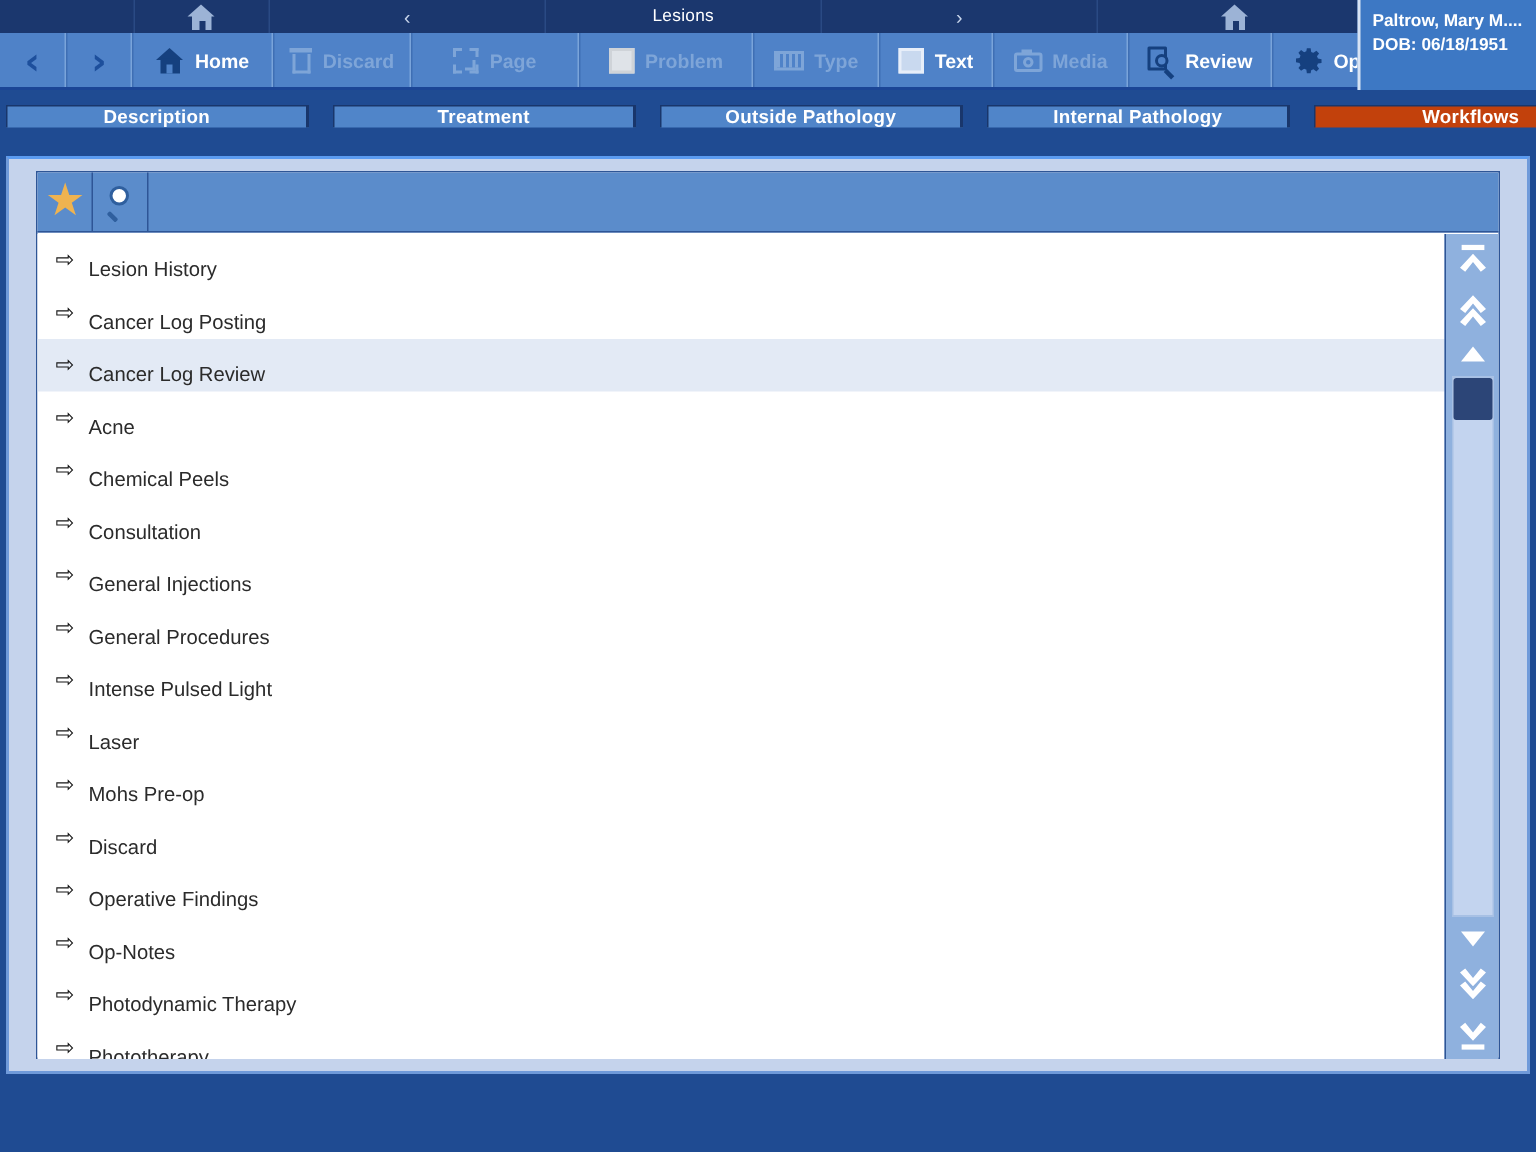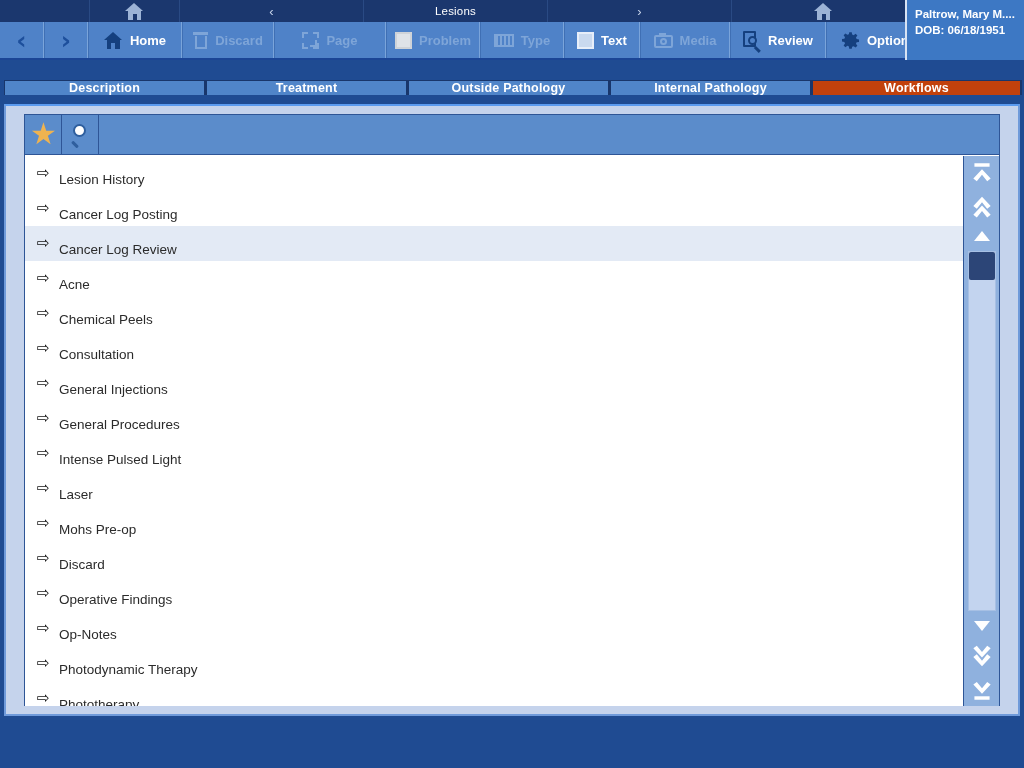--- a/index.html
+++ b/index.html
@@ -70,21 +70,21 @@
     font-size: 25px;
     font-weight: bold;
     color: #1d4f9c;
     line-height: 1;
     font-family: "DejaVu Sans", sans-serif;
   }
 
   .tb-home { width: 94px; }
   .tb-discard { width: 92px; }
   .tb-page { width: 112px; }
-  .tb-problem { width: 94px; }
+  .tb-problem { width: 116px; }
   .tb-type { width: 84px; }
   .tb-text { width: 76px; }
   .tb-review { width: 96px; }
   .tb-media { width: 90px; }
   .tb-options { width: 105px; }
   .tb-fill { flex: 1 1 auto; border-right: none; }
 
   .ico { flex: none; display: inline-block; position: relative; }
 
   
@@ -219,22 +219,22 @@
   .pt-name { font-size: 11.5px; font-weight: bold; line-height: 15px; white-space: nowrap; }
   .pt-dob  { font-size: 11.5px; font-weight: bold; line-height: 16px; white-space: nowrap; }
   .pt-dob .val { font-weight: bold; }
 
   
   .tabs {
     position: absolute;
     top: 70px; left: 4px;
     width: 893px; height: 34px;
     display: flex;
-    align-items: center;
-    gap: 0;
+    align-items: flex-start;
+    gap: 16px;
   }
   .tab {
     flex: none;
     width: 202px;
     background: #5085c9;
     color: #ffffff;
     font-size: 12.5px;
     font-weight: bold;
     display: flex;
     align-items: center;

